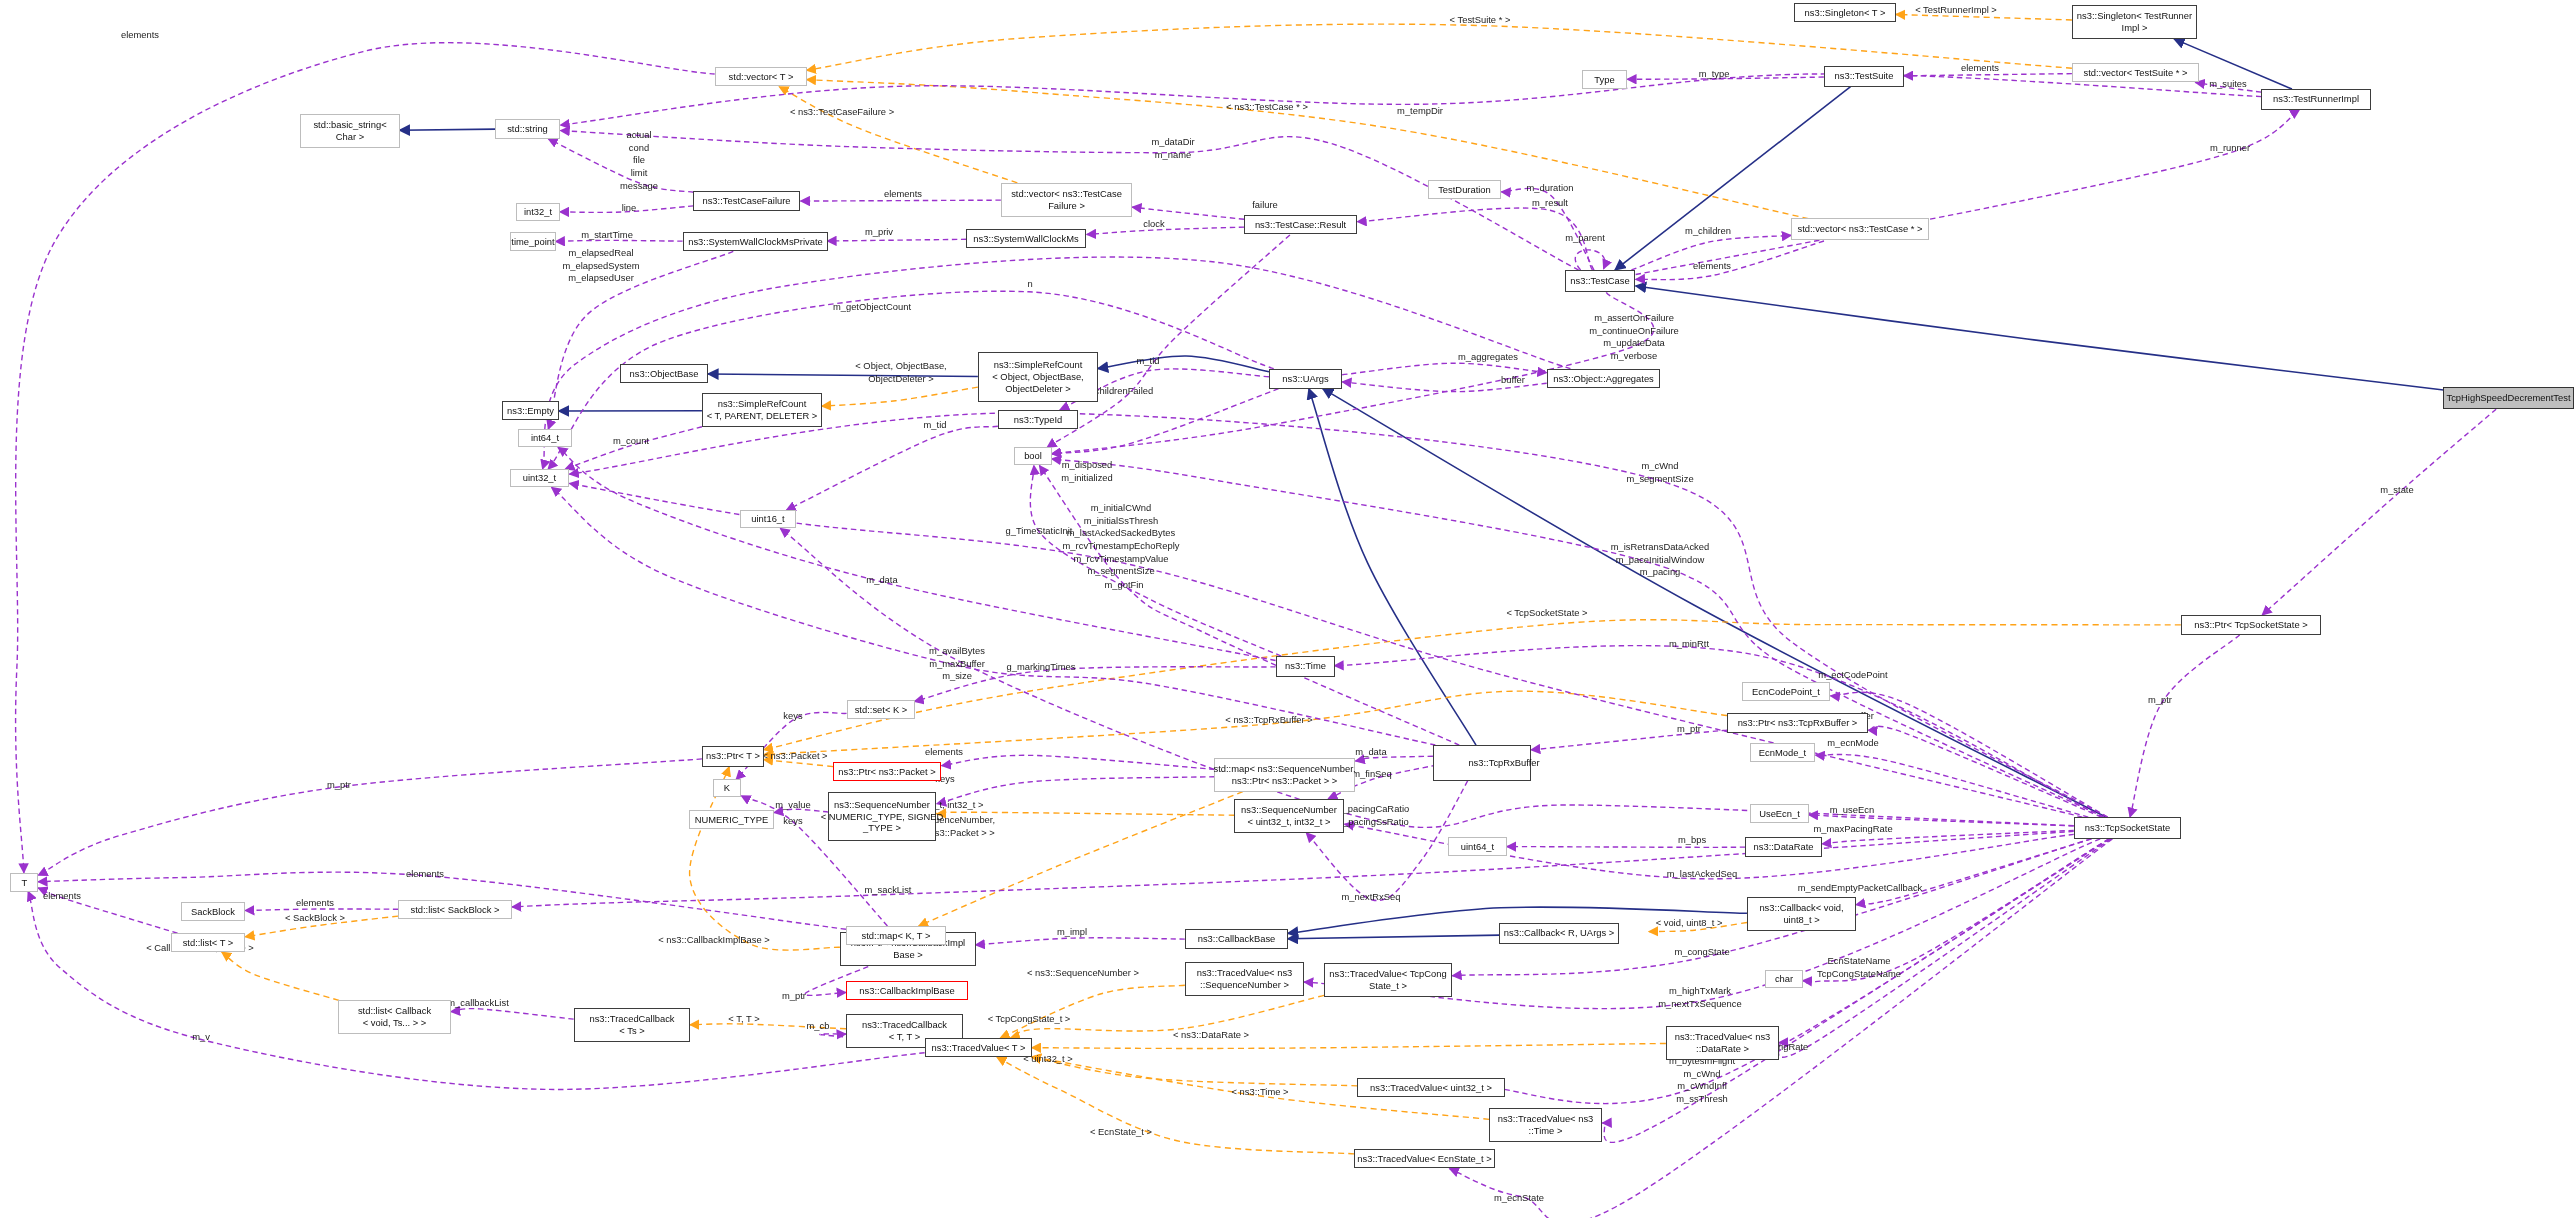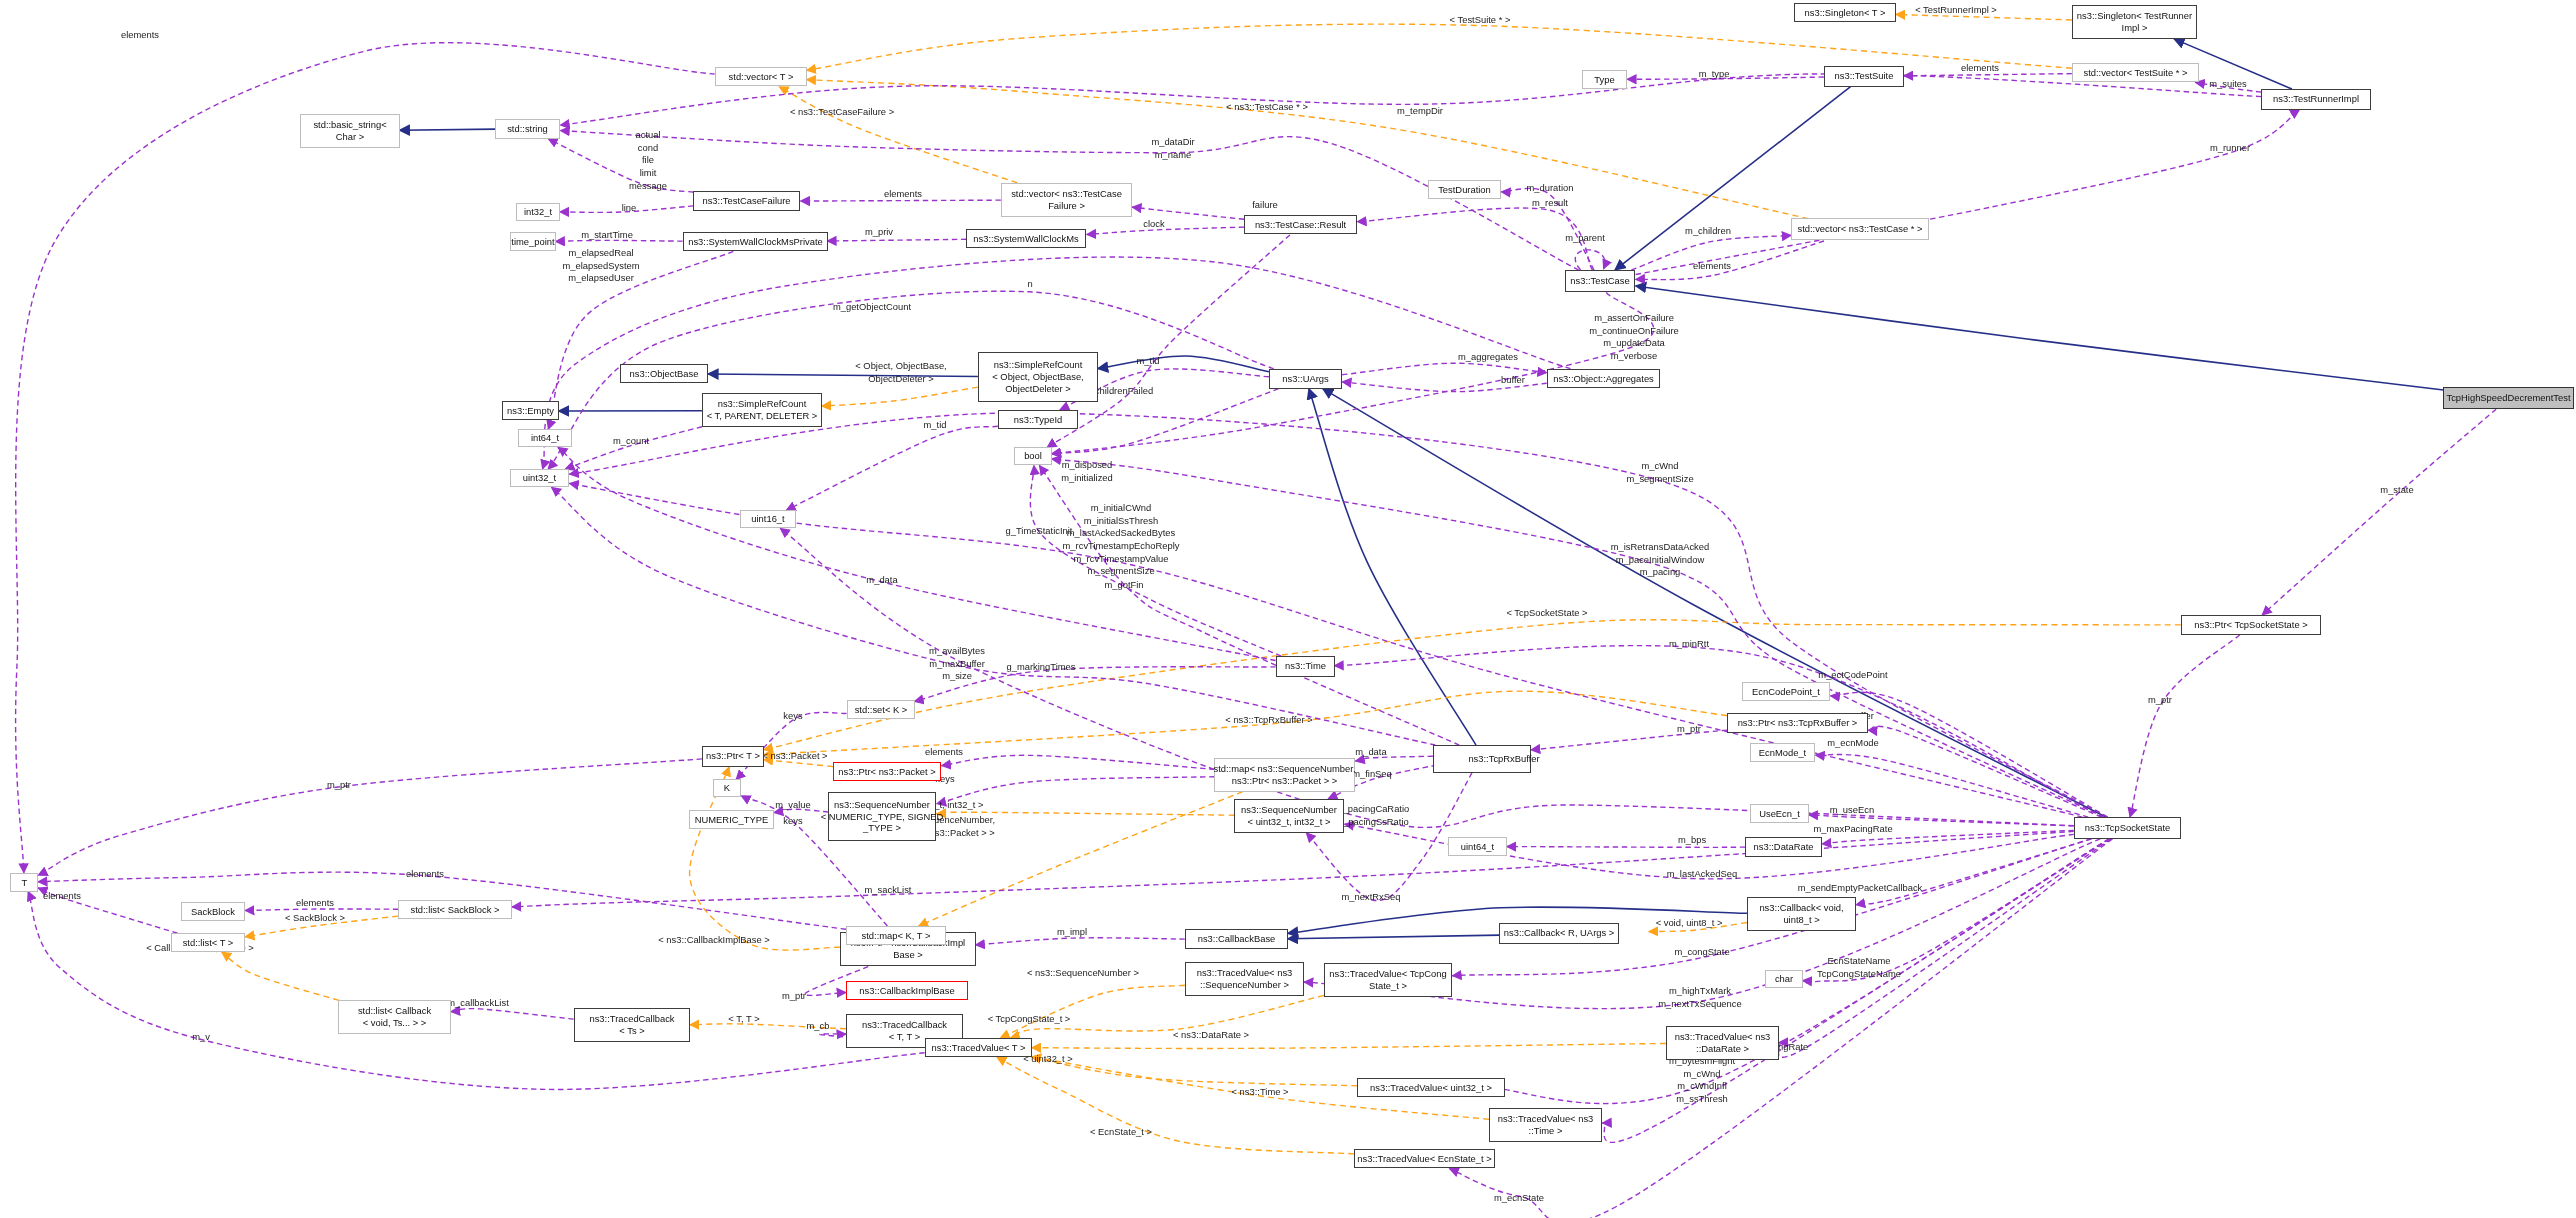--- a/index.html
+++ b/index.html
@@ -261,21 +261,21 @@
       <span>_TYPE &gt;</span>
     </div>
     <div class="node ng" style="left: 1214px; top: 758px; width: 141px; height: 34px;">
       <span>std::map&lt; ns3::SequenceNumber,</span>
       <span>ns3::Ptr&lt; ns3::Packet &gt; &gt;</span>
     </div>
     <div class="node nb" style="left: 1234px; top: 799px; width: 110px; height: 34px;">
       <span>ns3::SequenceNumber</span>
       <span>&lt; uint32_t, int32_t &gt;</span>
     </div>
-    <div class="node nb" style="left: 1433px; top: 745px; width: 98px; height: 28px; padding-left: 44px;">
+    <div class="node nb" style="left: 1433px; top: 745px; width: 98px; height: 36px; padding-left: 44px;">
       <span>ns3::TcpRxBuffer</span>
     </div>
     <div class="node ng" style="left: 1448px; top: 837px; width: 59px; height: 19px;">
       <span>uint64_t</span>
     </div>
     <div class="node ng" style="left: 1742px; top: 682px; width: 88px; height: 19px;">
       <span>EcnCodePoint_t</span>
     </div>
     <div class="node nb" style="left: 1727px; top: 713px; width: 141px; height: 20px;">
       <span>ns3::Ptr&lt; ns3::TcpRxBuffer &gt;</span>
@@ -374,21 +374,21 @@
     <div class="elabel" style="left: 1956px; top: 10.3px;">&lt; TestRunnerImpl &gt;</div>
     <div class="elabel" style="left: 1480px; top: 20px;">&lt; TestSuite * &gt;</div>
     <div class="elabel" style="left: 1714px; top: 74px;">m_type</div>
     <div class="elabel" style="left: 1980px; top: 68px;">elements</div>
     <div class="elabel" style="left: 2228px; top: 84px;">m_suites</div>
     <div class="elabel" style="left: 842px; top: 112px;">&lt; ns3::TestCaseFailure &gt;</div>
     <div class="elabel" style="left: 1267px; top: 107px;">&lt; ns3::TestCase * &gt;</div>
     <div class="elabel" style="left: 1420px; top: 111px;">m_tempDir</div>
     <div class="elabel" style="left: 1173px; top: 149px;">m_dataDir
 m_name</div>
-    <div class="elabel" style="left: 639px; top: 161px; margin-left: 9px;">actual
+    <div class="elabel" style="left: 639px; top: 161px;">actual
 cond
 file
 limit
 message</div>
     <div class="elabel" style="left: 629px; top: 208px;">line</div>
     <div class="elabel" style="left: 903px; top: 194px;">elements</div>
     <div class="elabel" style="left: 1265px; top: 205px;">failure</div>
     <div class="elabel" style="left: 1550px; top: 188px;">m_duration</div>
     <div class="elabel" style="left: 1550px; top: 203px;">m_result</div>
     <div class="elabel" style="left: 1708px; top: 231px;">m_children</div>

